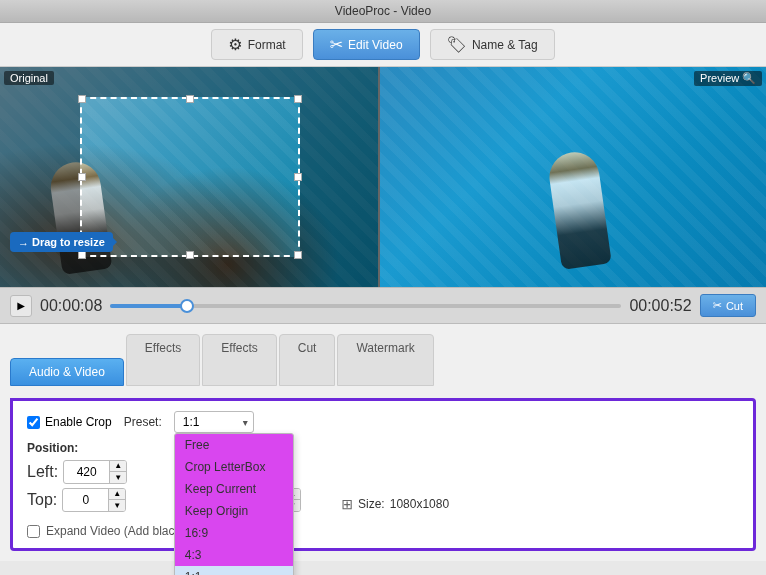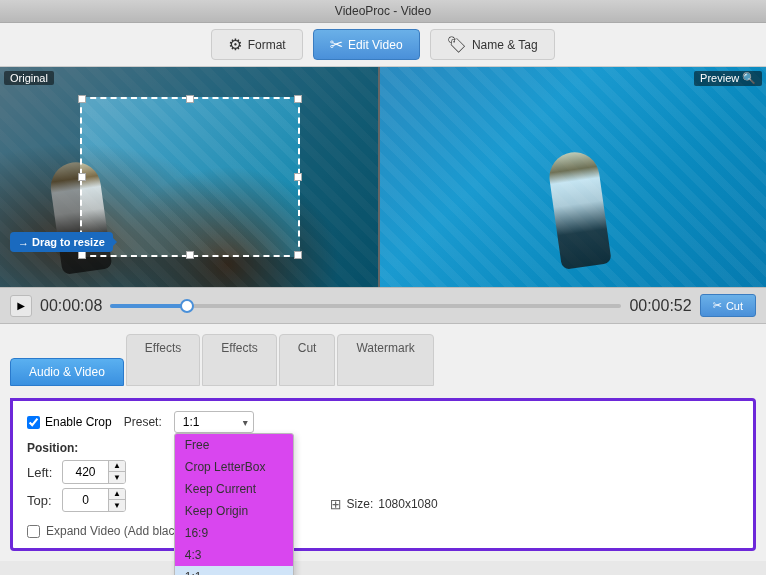--- a/index.html
+++ b/index.html
@@ -295,21 +295,21 @@
       margin-top: 4px;
     }
     .position-label { font-size: 12px; color: #333; font-weight: bold; margin-bottom: 5px; }
 
     .field-row {
       display: flex;
       align-items: center;
       gap: 5px;
       margin-bottom: 4px;
     }
-    .field-label { font-size: 13px; color: #333; min-width: 30px; }
+    .field-label { font-size: 16px; color: #333; min-width: 30px; }
     .num-input-wrap {
       display: flex;
       align-items: center;
       border: 1px solid #bbb;
       border-radius: 3px;
       overflow: hidden;
     }
     .num-input {
       width: 45px;
       padding: 2px 4px;

